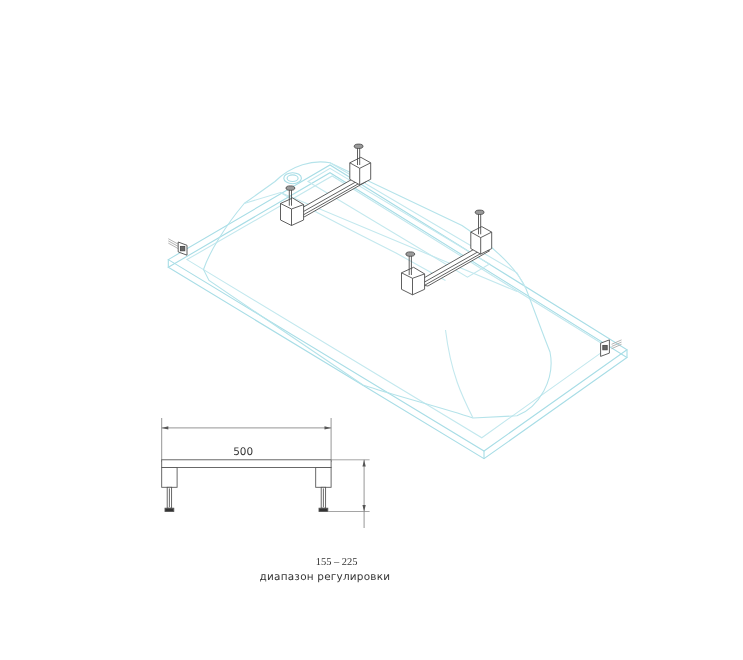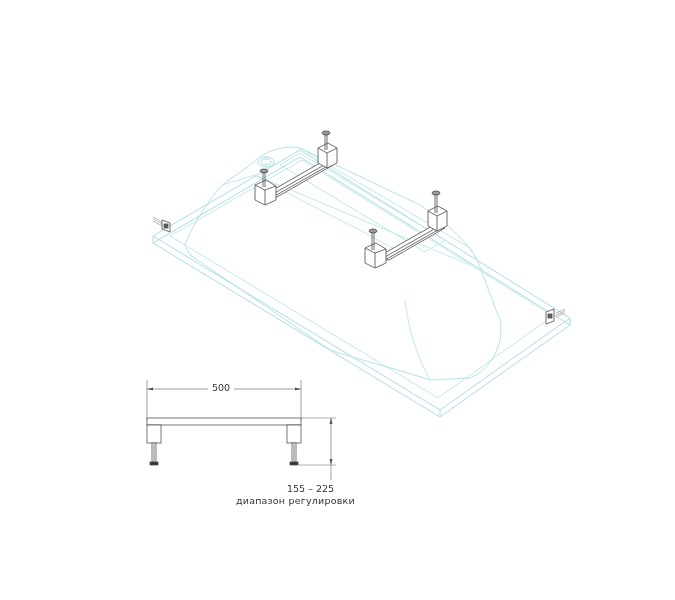--- a/index.html
+++ b/index.html
@@ -1,20 +1,20 @@
 <!DOCTYPE html>
 <html><head>
 <meta charset="utf-8">
 <style>
   html, body { margin:0; padding:0; background:#ffffff; }
   body { width:675px; height:600px; position:relative; overflow:hidden; font-family:"DejaVu Sans", sans-serif; }
   #canvas { position:absolute; left:0; top:0; width:675px; height:600px; }
-  .label { position:absolute; font-family:"DejaVu Sans", sans-serif; color:#333; font-size:9.5px; white-space:nowrap; }
+  .label { position:absolute; font-family:"DejaVu Sans", sans-serif; color:#333; font-size:9.5px; white-space:nowrap;margin-top:24px; }
   #dim-width { left:208px; top:382px; background:#fff; padding:0 4px; }
-  #dim-range { left:287px; top:483px; }
+  #dim-range { left:287px; top:483px;font-family:Liberation Serif, serif; }
   #dim-caption { left:236px; top:495px; letter-spacing:0.2px; }
 </style>
 </head>
 <body>
 
 <svg id="canvas" viewBox="0 0 675 600" xmlns="http://www.w3.org/2000/svg">
 
   <g fill="none" stroke="#a8dde6" stroke-width="1">
 
     <polygon points="153,236 300,150 570,318 440,410"></polygon>

